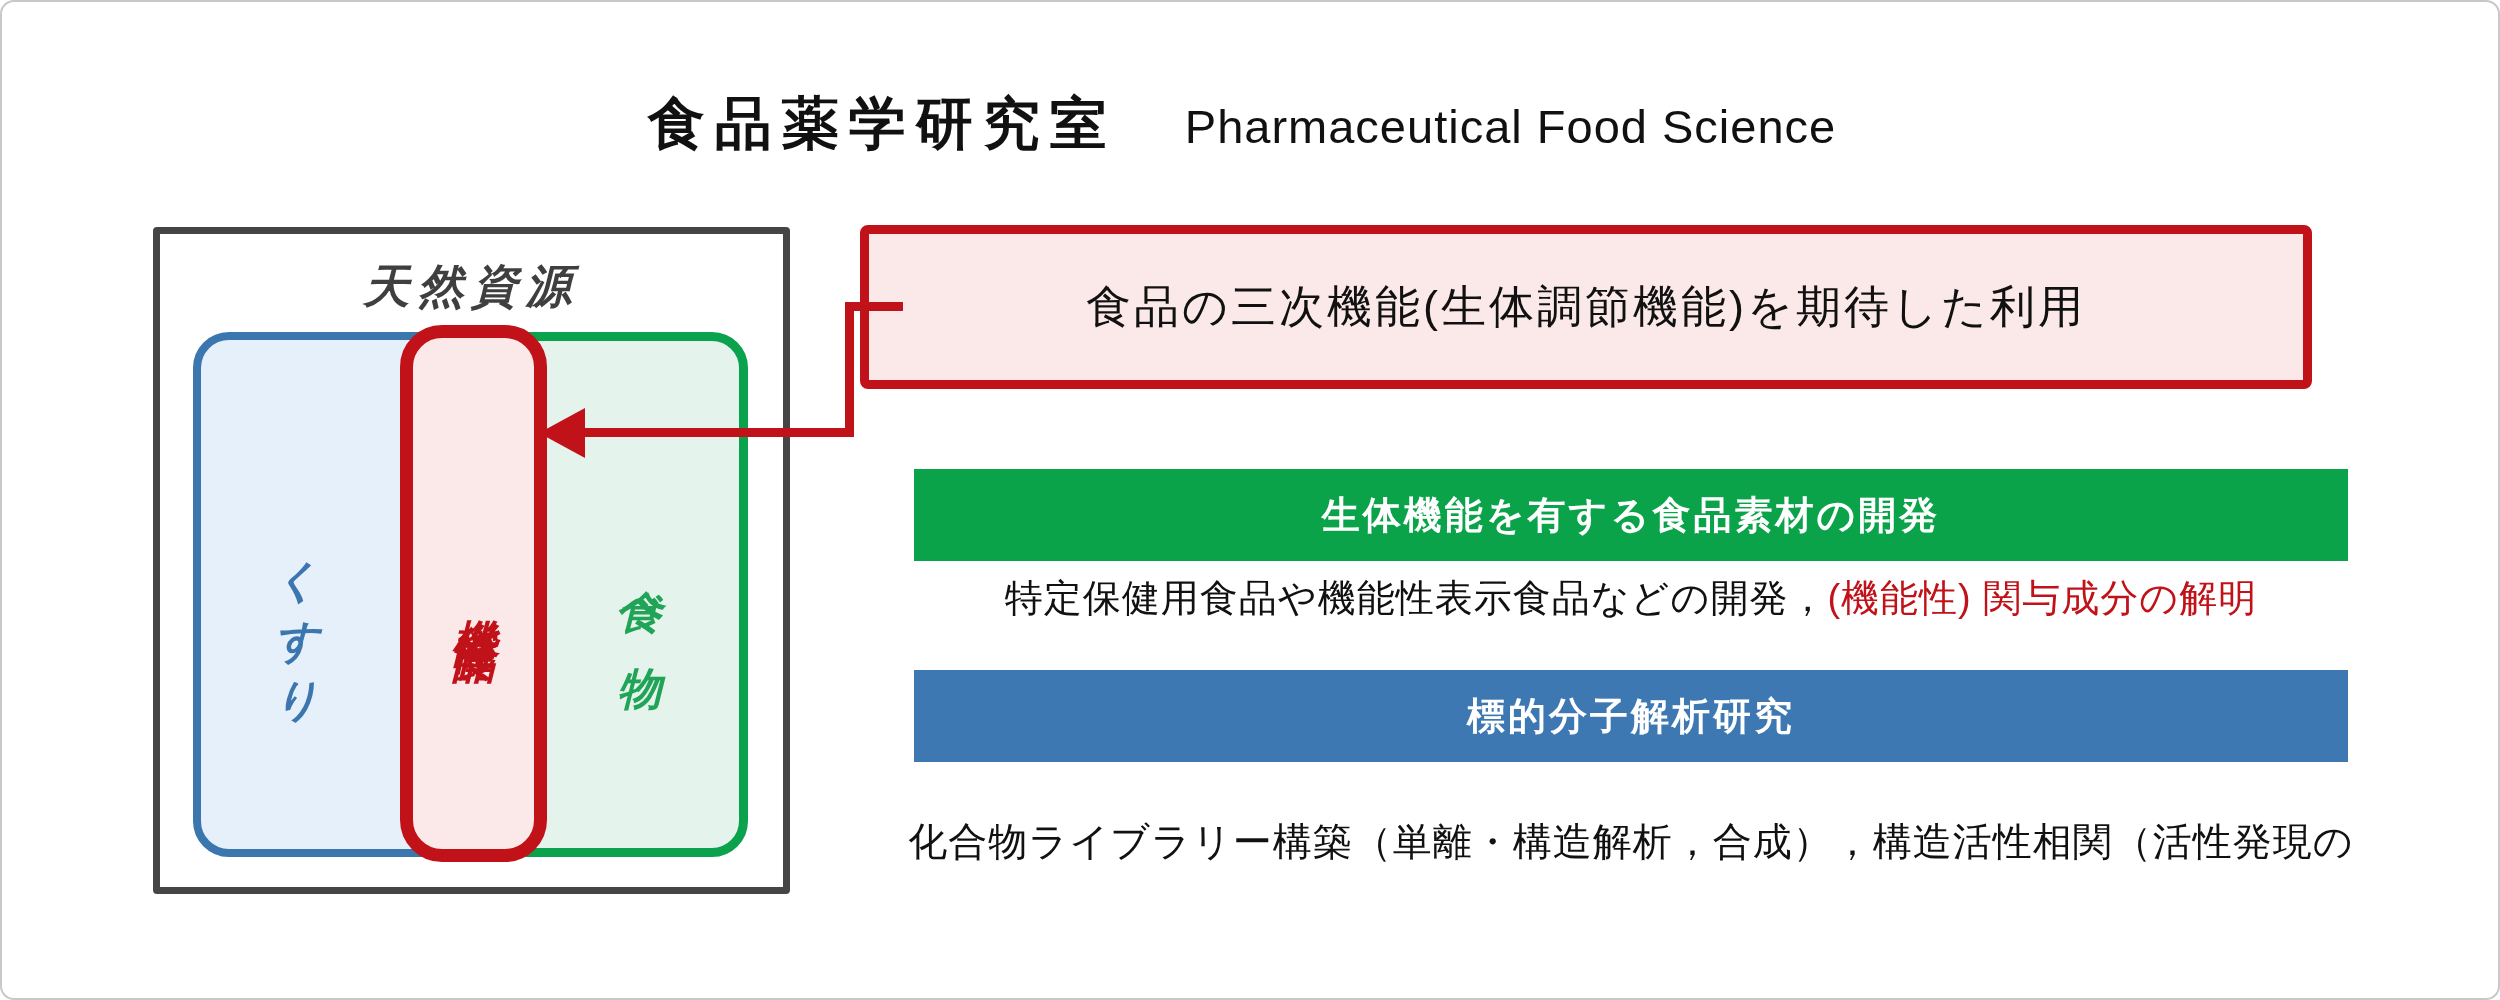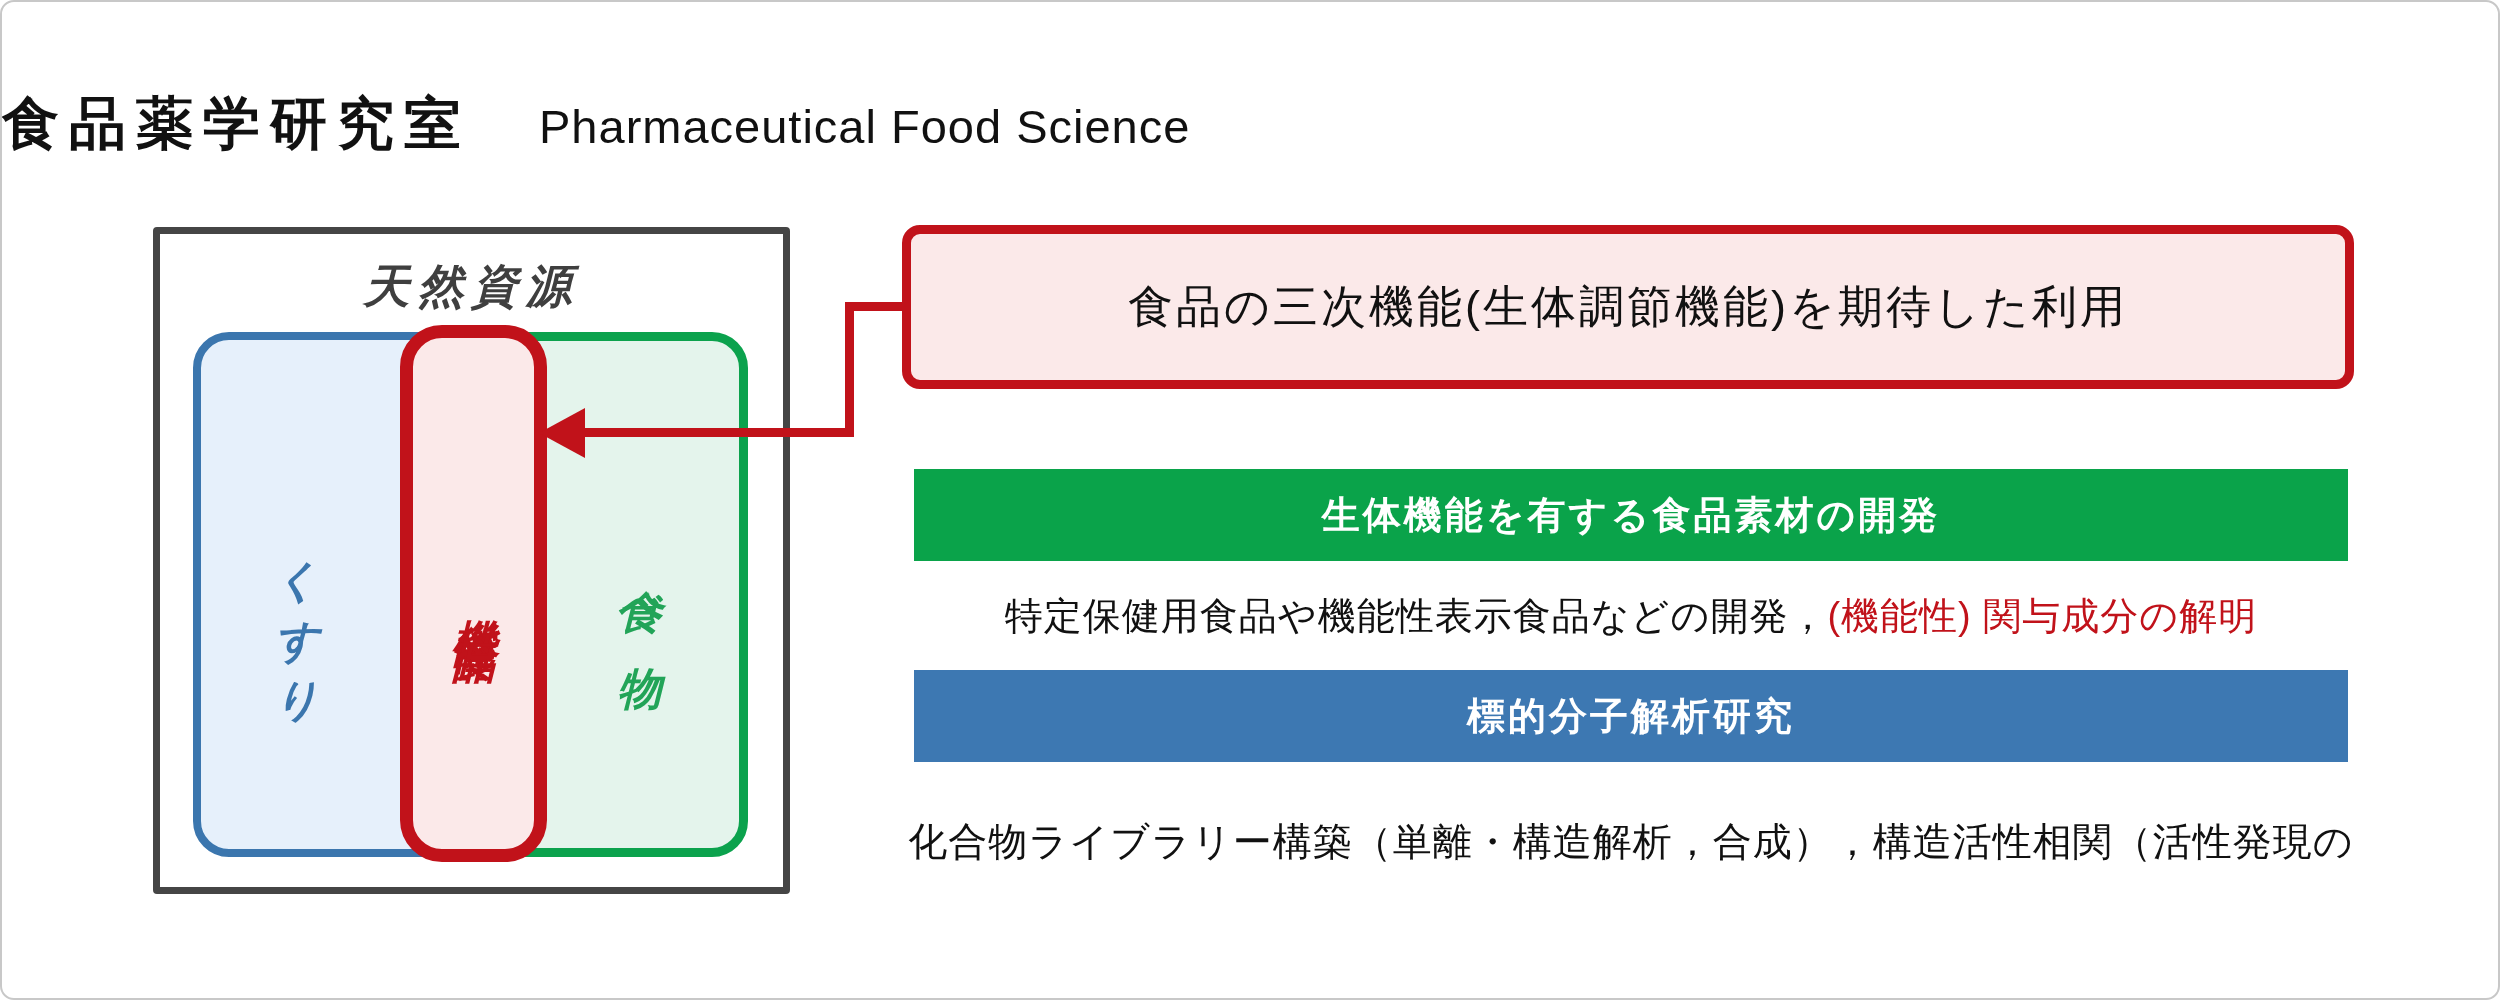--- a/index.html
+++ b/index.html
@@ -9,21 +9,21 @@
     --banner-green:#0aa34a; --banner-blue:#3d78b2;
     --outline:#454545; --label-gray:#3f3f3f; --text:#111111; --frame:#c8c8c8;
   }
   html,body{margin:0;padding:0;background:#fff;}
   body{font-family:"Liberation Sans","DejaVu Sans",sans-serif;color:var(--text);}
   .canvas{position:relative;width:2500px;height:1000px;background:#ffffff;
           border:2px solid var(--frame);border-radius:14px;box-sizing:border-box;overflow:hidden;}
 
   
   .title-row{position:absolute;top:84px;left:0;right:16px;display:flex;
-             align-items:baseline;gap:24px;}
+             justify-content:center;align-items:baseline;gap:24px;}
   .title-ja{font-size:57px;font-weight:700;letter-spacing:10px;color:var(--text);white-space:nowrap;}
   .title-en{font-size:47px;font-weight:500;letter-spacing:1px;color:var(--text);white-space:nowrap;margin-left:44px;}
 
   
   .venn{position:absolute;left:151px;top:225px;width:637px;height:667px;
         border:7px solid var(--outline);border-radius:4px;background:#fff;box-sizing:border-box;font-style:italic;}
   .venn-label{position:absolute;left:0;top:22px;width:100%;text-align:center;
               font-size:46px;font-weight:600;letter-spacing:8px;color:var(--label-gray);}
   .vbox{position:absolute;box-sizing:border-box;}
   .vbox.blue {left:33px; top:98px;width:330px;height:525px;background:var(--blue-fill);
@@ -35,40 +35,40 @@
   .v-label{position:absolute;writing-mode:vertical-rl;text-orientation:upright;
            transform:translate(-50%,-50%);white-space:nowrap;z-index:4;line-height:1;}
   .v-label.medicine{left:137px;top:385px;font-size:44px;font-weight:600;
                     letter-spacing:10px;color:var(--blue-border);}
   .v-label.functional{left:314px;top:366px;font-size:43px;font-weight:700;
                       letter-spacing:6px;color:var(--red);}
   .v-label.food{left:480px;top:367px;font-size:44px;font-weight:600;
                 letter-spacing:14px;color:var(--green-text);}
 
   
-  .callout{position:absolute;left:900px;top:223px;width:1452px;height:164px;box-sizing:border-box;
-           background:var(--pink);border:9px solid var(--red);border-radius:18px;
+  .callout{position:absolute;left:858px;top:223px;width:1452px;height:164px;box-sizing:border-box;
+           background:var(--pink);border:9px solid var(--red);border-radius:8px;
            display:flex;align-items:center;justify-content:center;
            font-size:45px;font-weight:500;letter-spacing:3px;color:var(--text);white-space:nowrap;}
   .arrow-seg{position:absolute;background:var(--red);z-index:5;}
   .seg1{left:843px;top:300px;width:58px;height:9px;}
   .seg2{left:843px;top:300px;width:9px;height:135px;}
   .seg3{left:575px;top:426px;width:277px;height:9px;}
   .arrow-head{position:absolute;left:537px;top:406px;width:0;height:0;z-index:5;
               border-top:25px solid transparent;border-bottom:25px solid transparent;
               border-right:46px solid var(--red);}
 
   
   .banner{position:absolute;left:912px;width:1434px;height:92px;display:flex;
           align-items:center;justify-content:center;color:#ffffff;
           font-size:38px;font-weight:700;letter-spacing:3px;white-space:nowrap;}
   .banner.green{top:455px;background:var(--banner-green);margin-top:12px;}
   .banner.blue {top:668px;background:var(--banner-blue);}
   .body-line{position:absolute;left:912px;width:1434px;text-align:center;
-             font-size:38px;font-weight:500;letter-spacing:1px;white-space:nowrap;margin-top:18px;}
+             font-size:38px;font-weight:500;letter-spacing:1px;white-space:nowrap;}
   .body-line.single{top:571px;}
   .red-part{color:var(--red);}
   .body-block{position:absolute;left:905px;top:808px;width:1448px;text-align:center;
               font-size:39px;font-weight:500;letter-spacing:1px;line-height:63px;}
   .body-block div{white-space:nowrap;}
 </style>
 </head>
 <body>
 
 <div class="canvas">

